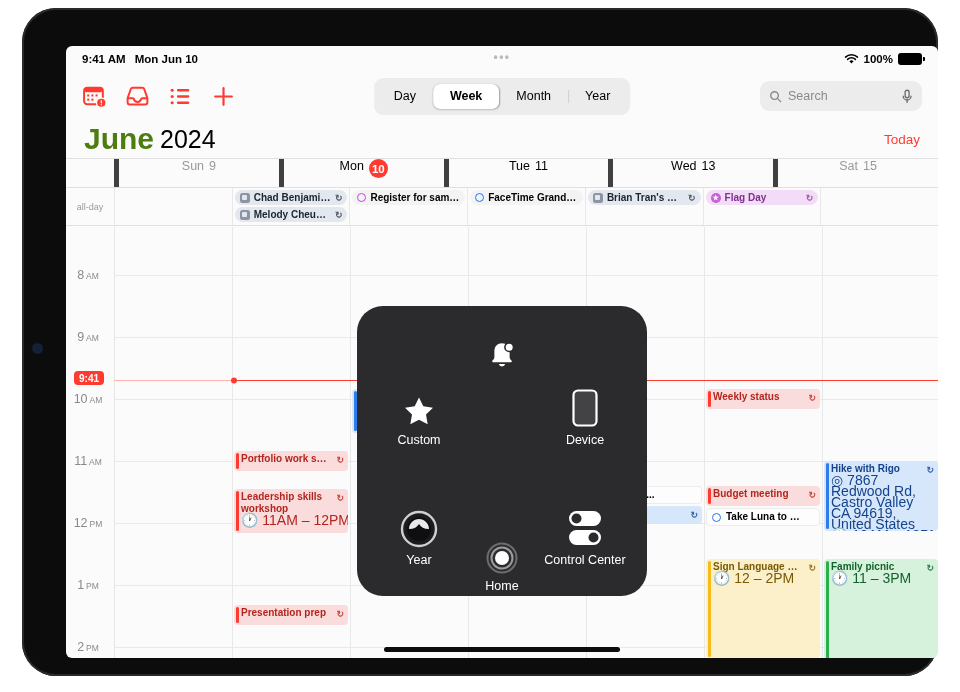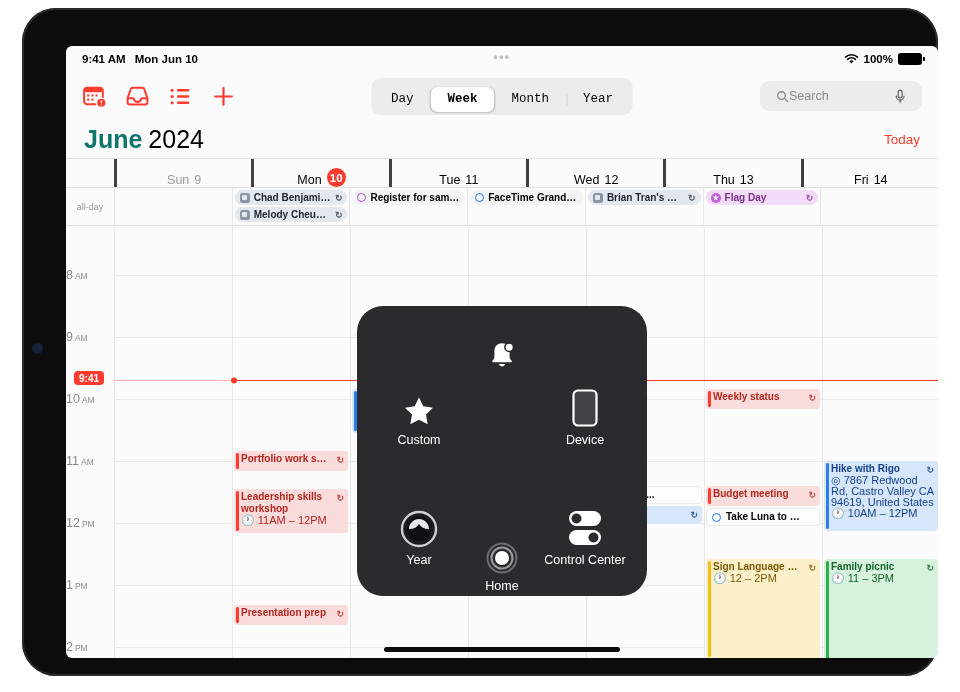--- a/index.html
+++ b/index.html
@@ -63,72 +63,71 @@
   #toolbar {
     position: absolute; left: 0; top: 26px;
     width: 100%; height: 48px;
     display: flex; align-items: center; padding: 0 16px;
   }
   #toolbar-icons { display: flex; align-items: center; gap: 18px; }
   .tb-icon { width: 25px; height: 25px; cursor: pointer; }
 
   #view-switch {
     position: absolute; left: 50%; transform: translateX(-50%);
-    display: flex; align-items: flex-end;
+    display: flex; align-items: center;
     background: #ececed; border-radius: 9px; padding: 2.5px;
     height: 37px;
-    font-family: Liberation Mono, monospace;
   }
   .seg {
     font-size: 12.5px; color: #000; padding: 0 17px;
     height: 25px; line-height: 25px; border-radius: 7px;
     cursor: pointer; position: relative;
   }
   .seg.active {
     background: #fff; font-weight: bold;
     box-shadow: 0 0 1px rgba(0,0,0,.25), 0 1px 2px rgba(0,0,0,.18);
   }
   .seg.divider::before {
     content: ""; position: absolute; left: 0; top: 6px;
     width: 1px; height: 13px; background: #d0d0d2;
   }
 
   #search-box {
     margin-left: auto; width: 162px; height: 30px;
     background: #ececed; border-radius: 9px;
-    display: flex; align-items: center; padding: 0 16px;
+    display: flex; align-items: center; gap: 6px; padding: 0 9px;
   }
   #search-placeholder { font-size: 12.5px; color: #8a8a8e; flex: 1; }
 
   
   #title-row {
     position: absolute; left: 0; top: 74px;
     width: 100%; height: 38px;
     display: flex; align-items: center; padding: 0 18px;
   }
-  #month-title { font-size: 25px; font-weight: bold; color: #0f766e; }
+  #month-title { font-size: 30px; font-weight: bold; color: #4d7c0f; }
   #year-title { font-size: 25px; font-weight: normal; color: #000; margin-left: 6px; }
   #today-btn {
     margin-left: auto; font-size: 13.5px; color: #ff3b30; cursor: pointer;
   }
 
   
   #cal { position: absolute; left: 0; top: 112px; width: 100%; bottom: 0; }
 
   #day-header {
     display: flex; height: 30px;
     border-top: 1px solid #e0e0e0;
     border-bottom: 1px solid #e0e0e0;
     background: #fbfbfb;
   }
   .gutter { width: 48px; flex: none; }
   .dayhead {
-    flex: 1; display: flex; align-items: flex-end; justify-content: center;
+    flex: 1; display: flex; align-items: flex-start; justify-content: center;
     gap: 5px; font-size: 12.5px; color: #000;
-    border-left: 3px solid #404040; cursor: pointer;
+    border-left: 5px solid #404040; cursor: pointer;
   }
   .dayhead.dim { color: #9a9a9e; }
   .daybadge {
     background: #ff3b30; color: #fff; font-weight: bold;
     width: 19px; height: 19px; border-radius: 50%;
     display: flex; align-items: center; justify-content: center;
     font-size: 11.5px;
   }
 
   #allday-row {
@@ -173,35 +172,35 @@
     display: flex; align-items: center; justify-content: center;
   }
 
   
   #grid-scroll { position: absolute; left: 0; top: 69px; right: 0; bottom: 0; overflow: hidden; }
   #grid { position: relative; height: 1000px; }
   .hour-line {
     position: absolute; left: 48px; right: 0; height: 1px; background: #e9e9e9;
   }
   .hour-label {
-    position: absolute; left: 0; width: 44px; text-align: left;
+    position: absolute; left: 0; width: 44px; text-align: center;
     font-size: 12.5px; color: #8a8a8e; transform: translateY(-7px);
   }
   .hour-label .mer { font-size: 8.5px; margin-left: 2px; }
   .col-line { position: absolute; top: 0; bottom: 0; width: 1px; background: #e8e8e8; }
 
   .ev {
     position: absolute; border-radius: 4px; overflow: hidden;
     padding: 2px 4px 2px 7px; font-size: 10px; font-weight: bold;
     line-height: 12px; cursor: pointer;
   }
   .ev .bar { position: absolute; left: 2px; top: 2px; bottom: 2px; width: 2.5px; border-radius: 2px; }
   .ev .rep { position: absolute; right: 4px; top: 3px; font-size: 9px; opacity: .8; }
   .ev .ttl { overflow: hidden; text-overflow: ellipsis; white-space: nowrap; padding-right: 12px; }
-  .ev .meta { font-weight: normal; font-size: 11px; line-height: 11px; white-space: normal; }
+  .ev .meta { font-weight: normal; font-size: 14px; line-height: 11px; white-space: normal; }
   .ev .meta.nowrap { white-space: nowrap; }
   .ev-red { background: #fbdcdc; color: #b3261e; }
   .ev-red .bar { background: #ff3b30; }
   .ev-blue { background: #d6e6fb; color: #14438c; }
   .ev-blue .bar { background: #2f7ded; }
   .ev-green { background: #d6f2dd; color: #14622c; }
   .ev-green .bar { background: #2bb14b; }
   .ev-yellow { background: #fbf0c9; color: #7a5a05; }
   .ev-yellow .bar { background: #f5bb1d; }
   .ev-remind {
@@ -351,29 +350,25 @@
         <div class="dayhead">
           <span>Mon</span>
           <span class="daybadge">10</span>
         </div>
         <div class="dayhead">
           <span>Tue</span>
           <span>11</span>
         </div>
         <div class="dayhead">
           <span>Wed</span>
-          <span>12</span>
-        </div>
-        <div class="dayhead">
-          <span>Thu</span>
           <span>13</span>
         </div>
-        <div class="dayhead">
-          <span>Fri</span>
-          <span>14</span>
+        <div class="dayhead dim">
+          <span>Sat</span>
+          <span>15</span>
         </div>
       </div>
 
       <div id="allday-row">
         <div id="allday-label">all-day</div>
 
         <div class="allday-col"></div>
 
         <div class="allday-col">
           <div class="chip chip-birthday">

